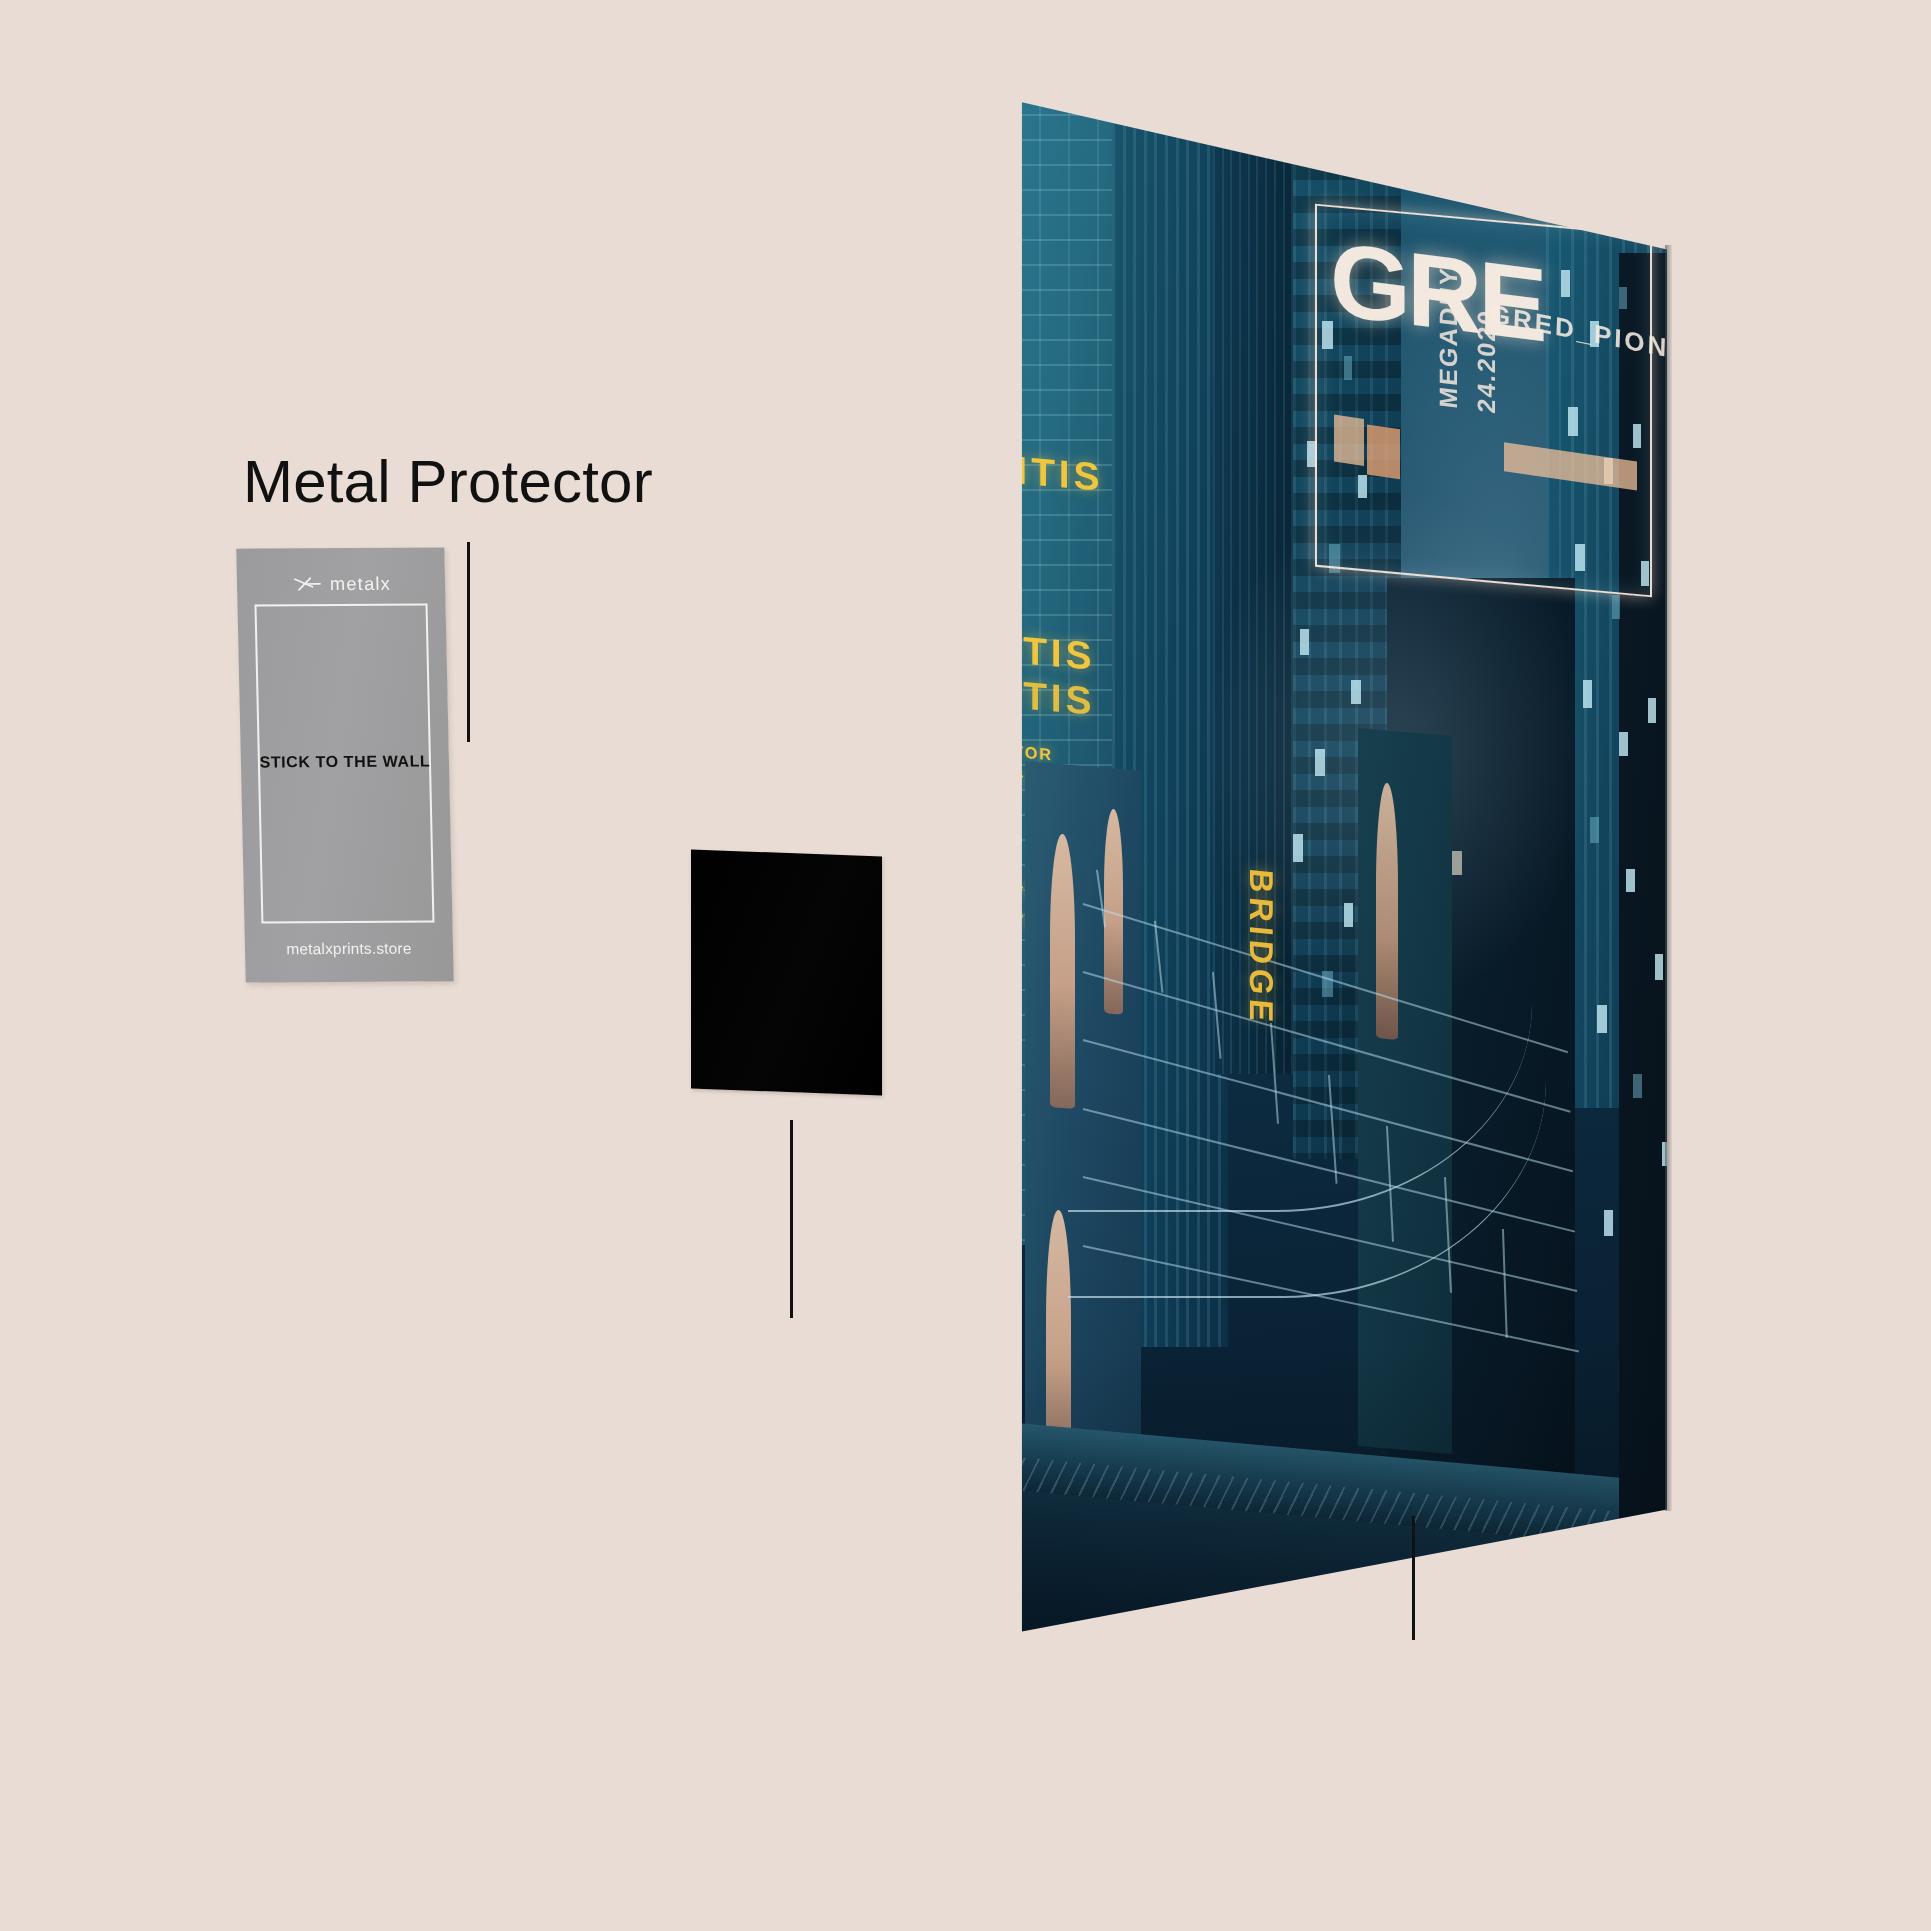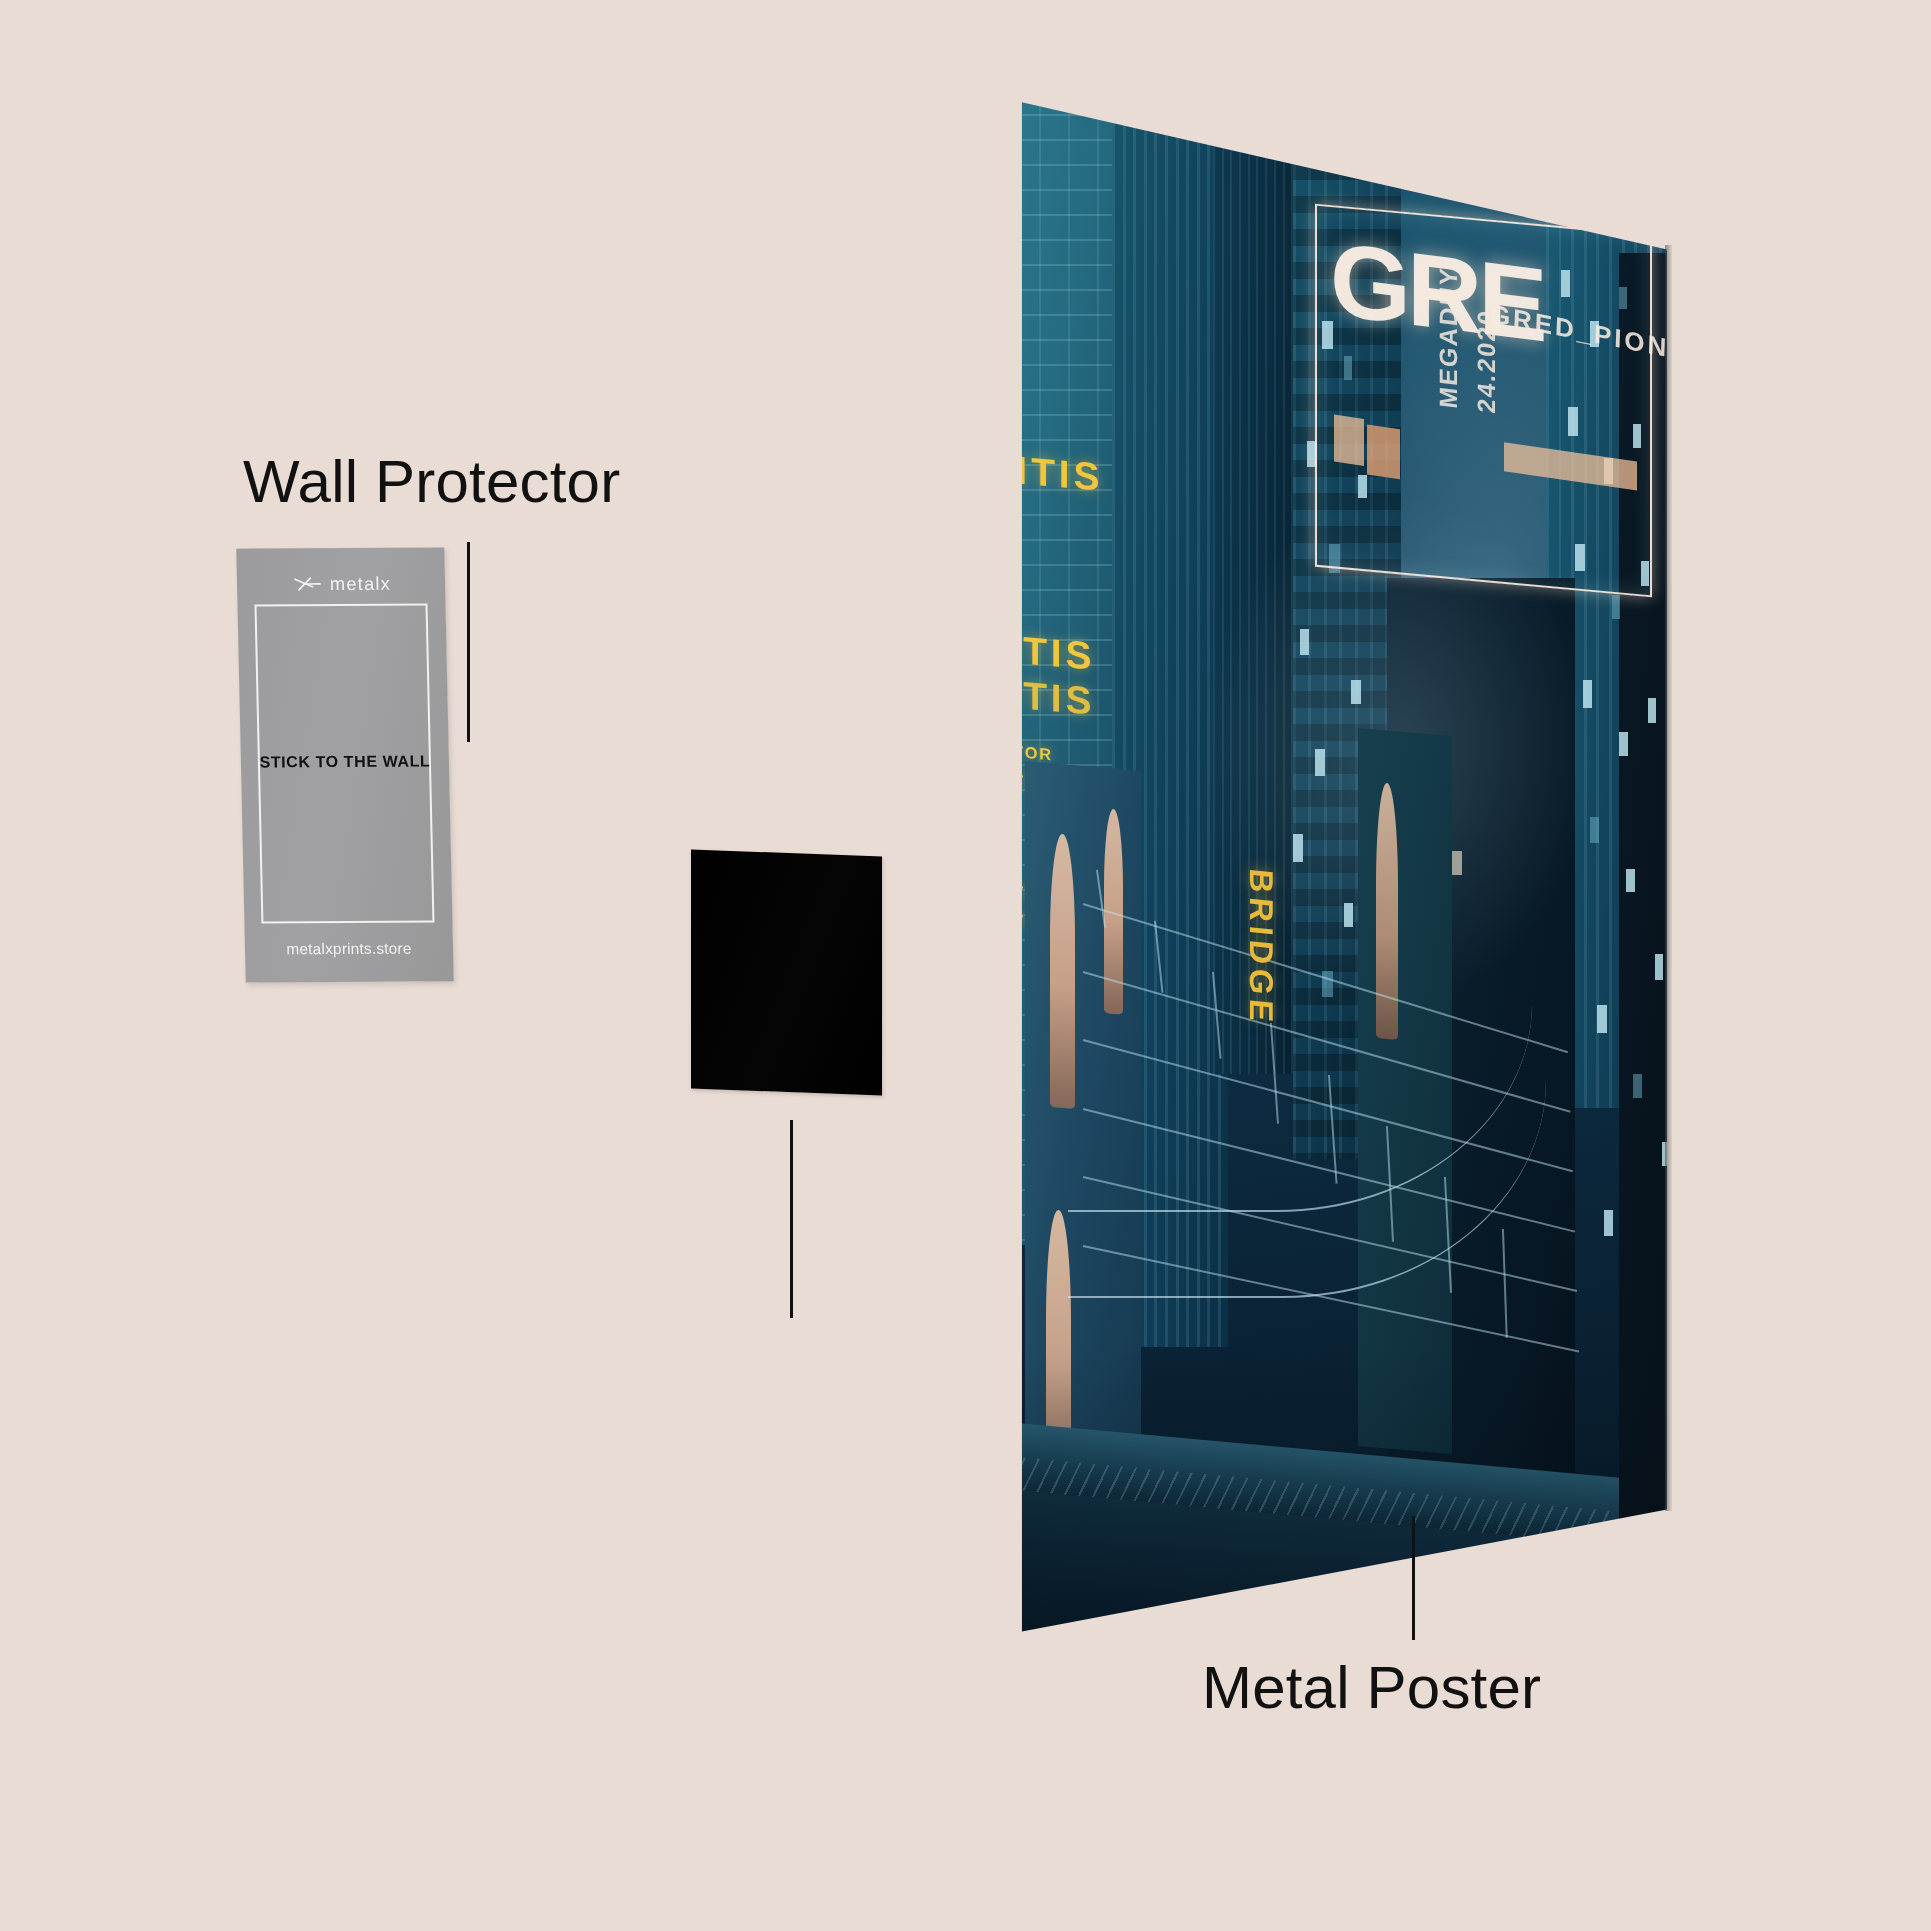--- a/index.html
+++ b/index.html
@@ -451,21 +451,21 @@
     position: absolute;
     left: 30%; top: 28%; width: 55%; height: 30%;
     background: radial-gradient(ellipse at center, rgba(190,225,240,0.18) 0%, rgba(190,225,240,0) 70%);
   }
 </style>
 </head>
 <body>
 
 <div id="stage">
 
-  <div class="callout-label" id="label-wall-protector">Wall Protector</div>
+  <div class="callout-label" id="label-wall-protector">Metal Protector</div>
   <div class="leader" id="leader-wall-protector"></div>
 
   <div id="wall-protector">
     <div id="wall-protector-sheet"></div>
     <div class="wp-inner">
 
       <div id="wp-logo">
         <span id="wp-logo-mark">
           <svg width="33" height="17.4" viewBox="0 0 34 18" aria-hidden="true">
             <path d="M4 3 L22 11" stroke="#f3f2f1" stroke-width="1.7" fill="none" stroke-linecap="round"></path>
@@ -586,16 +586,15 @@
         <div id="bridge-deck-truss"></div>
         <div id="bridge-base"></div>
 
         <div id="haze-bottom"></div>
       </div>
     </div>
     <div id="poster-edge"></div>
   </div>
 
   <div class="leader" id="leader-metal-poster"></div>
-  <div class="callout-label" id="label-metal-poster">Metal Poster</div>
 
 </div>
 
 
 </body></html>

